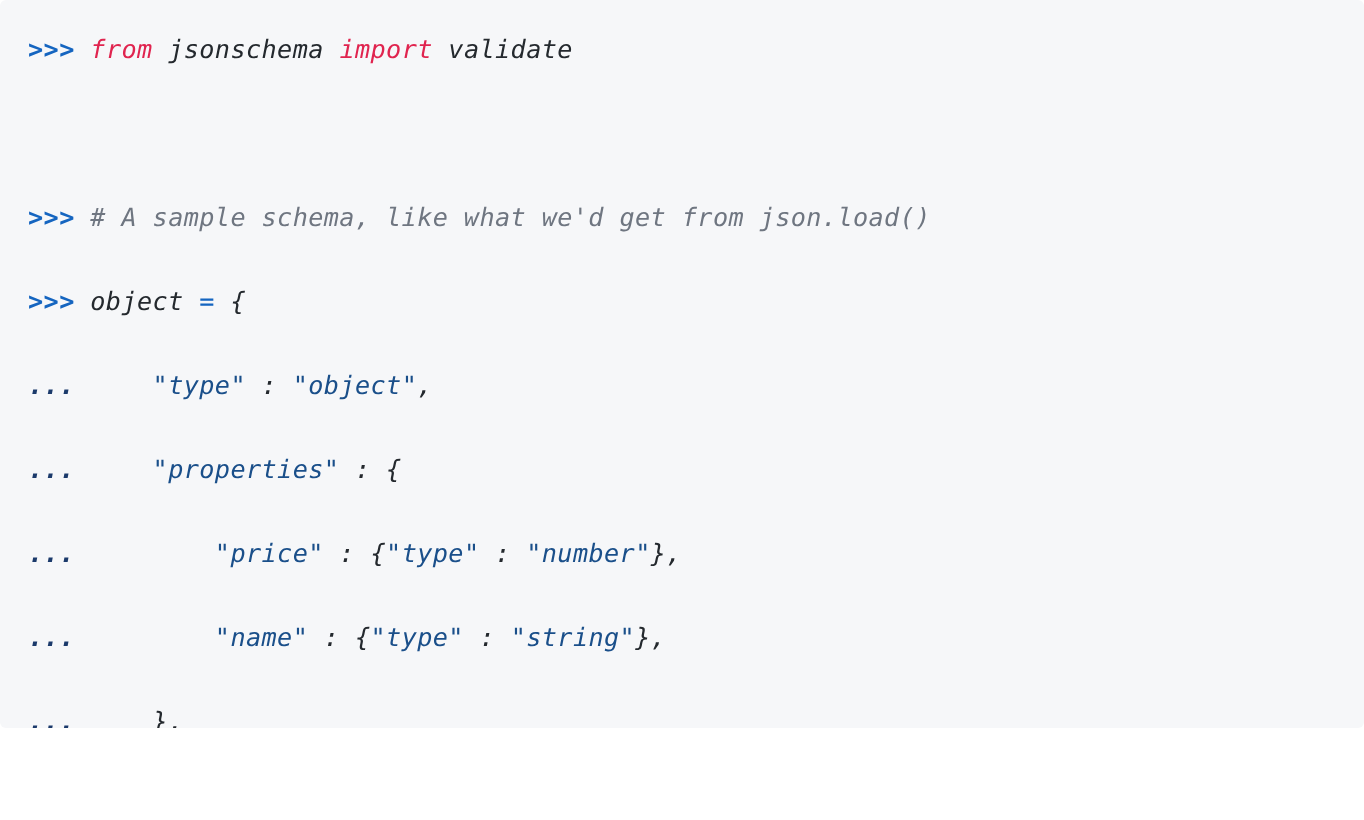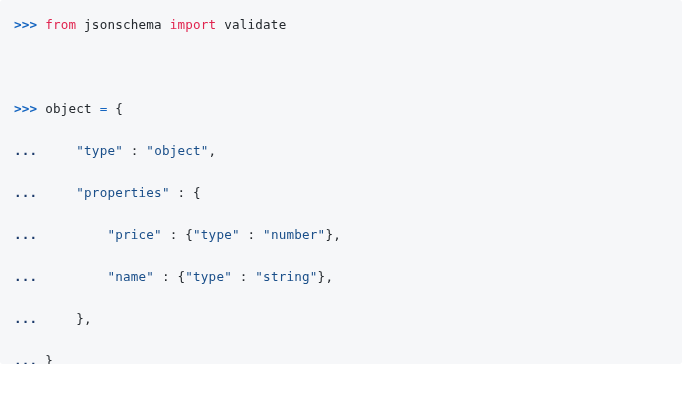--- a/index.html
+++ b/index.html
@@ -11,20 +11,21 @@
     font-family: "DejaVu Sans Mono", "Liberation Mono", monospace;
   }
   #code-block {
     width: 682px;
     height: 364px;
     box-sizing: border-box;
     background: #f6f7f9;
     border-radius: 3px;
     padding: 14px 16px 14px 14px;
     overflow: hidden;
+    font-style: italic;
   }
   .code-pre {
     margin: 0;
     padding: 0;
     font-family: "DejaVu Sans Mono", "Liberation Mono", monospace;
     font-size: 12.6px;
     line-height: 21px;
     letter-spacing: 0.2px;
     white-space: pre;
     color: #24292e;
@@ -41,20 +42,21 @@
   .tok-comment  { color: #6f7681; }
   .tok-op       { color: #1565c0; }
   .tok-punc     { color: #24292e; }
 </style>
 </head>
 <body>
 
 <div id="code-block">
   <pre class="code-pre"><code id="lines-root"><span class="ln"><span class="tok-prompt">&gt;&gt;&gt;</span><span class="tok-name"> </span><span class="tok-kw">from</span><span class="tok-name"> jsonschema </span><span class="tok-kw">import</span><span class="tok-name"> validate</span></span>
 <span class="ln"><span class="tok-name"> </span></span>
+<span class="ln"><span class="tok-prompt">&gt;&gt;&gt;</span><span class="tok-name"> </span><span class="tok-comment"># A sample schema, like what we'd get from json.load()</span></span>
 <span class="ln"><span class="tok-prompt">&gt;&gt;&gt;</span><span class="tok-name"> object </span><span class="tok-op">=</span><span class="tok-name"> </span><span class="tok-punc">{</span></span>
 <span class="ln"><span class="tok-cont">...</span><span class="tok-name">     </span><span class="tok-str">"type"</span><span class="tok-punc"> : </span><span class="tok-str">"object"</span><span class="tok-punc">,</span></span>
 <span class="ln"><span class="tok-cont">...</span><span class="tok-name">     </span><span class="tok-str">"properties"</span><span class="tok-punc"> : </span><span class="tok-punc">{</span></span>
 <span class="ln"><span class="tok-cont">...</span><span class="tok-name">         </span><span class="tok-str">"price"</span><span class="tok-punc"> : </span><span class="tok-punc">{</span><span class="tok-str">"type"</span><span class="tok-punc"> : </span><span class="tok-str">"number"</span><span class="tok-punc">},</span></span>
 <span class="ln"><span class="tok-cont">...</span><span class="tok-name">         </span><span class="tok-str">"name"</span><span class="tok-punc"> : </span><span class="tok-punc">{</span><span class="tok-str">"type"</span><span class="tok-punc"> : </span><span class="tok-str">"string"</span><span class="tok-punc">},</span></span>
 <span class="ln"><span class="tok-cont">...</span><span class="tok-name">     </span><span class="tok-punc">},</span></span>
 <span class="ln"><span class="tok-cont">...</span><span class="tok-name"> </span><span class="tok-punc">}</span></span>
 
 
 

